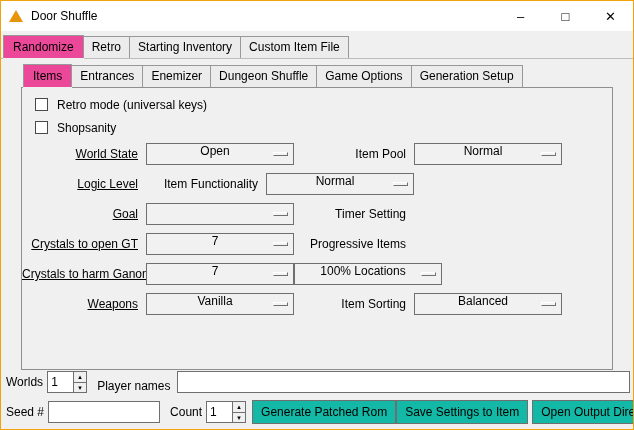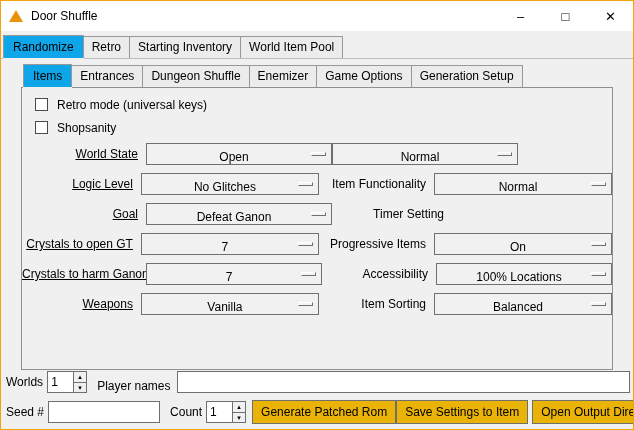--- a/index.html
+++ b/index.html
@@ -18,53 +18,53 @@
               border-bottom:12px solid #e8940a; margin-right:8px; }
   .title { font-size:12px; }
   .win-controls { margin-left:auto; display:flex; height:30px; }
   .win-btn { width:45px; height:30px; display:flex; align-items:center; justify-content:center;
              font-size:13px; color:#000; }
   
   .tabbar { display:flex; align-items:flex-end; }
   .tab { padding:3px 8px 4px; border:1px solid #989898; border-bottom:none; background:#ececec;
          margin-top:2px; position:relative; white-space:nowrap; }
   .tab + .tab { margin-left:-1px; }
-  .tab.active { background:#0ea5e9; margin-top:0; padding:4px 9px 4px; z-index:3;
+  .tab.active { background:#ec4899; margin-top:0; padding:4px 9px 4px; z-index:3;
                 box-shadow:0 1px 0 0 #f1f1f1; }
   .main-tabs { padding:3px 0 0 2px; border-bottom:1px solid #bdbdbd; }
   .sub-tabs { margin:0 20px; padding:4px 0 0 2px; border-bottom:1px solid #8f8f8f; }
   
   .pane { margin:0 20px; height:282px; border:1px solid #8f8f8f; border-top:none;
           background:#f0f0f0; padding:9px 0 0 0; }
   .cbrow { display:flex; align-items:center; height:15px; margin:0 0 8px 13px; }
   .checkbox { width:13px; height:13px; background:#fff; border:1px solid #494949; margin-right:9px; }
   .cb-label { }
   .frow { display:flex; align-items:center; height:22px; margin:8px 0; }
   .flbl { text-align:right; padding-right:8px; white-space:nowrap; }
   .flbl.l { width:124px;text-decoration:underline; }
   .flbl.r { width:120px; }
-  .dropdown { width:186px; height:22px; border:1px solid #6f6f6f; background:#f1f1f1;
-              display:flex; align-items:flex-end; justify-content:center; position:relative; }
+  .dropdown { width:148px; height:22px; border:1px solid #6f6f6f; background:#f1f1f1;
+              display:flex; align-items:flex-start; justify-content:center; position:relative; }
   .dd-text { padding-right:10px; }
   .dd-ind { position:absolute; right:5px; top:8px; width:15px; height:4px; background:#f4f4f4;
             border-top:1px solid #ffffff; border-left:1px solid #ffffff;
             border-bottom:1px solid #6f6f6f; border-right:1px solid #6f6f6f; }
   
   .footer { position:absolute; left:5px; right:3px; bottom:5px; }
   .footrow { display:flex; align-items:center; }
   .footrow.first { margin-bottom:7px; }
   .flabel { white-space:nowrap; }
   .tinput { height:22px; border:1px solid #6f6f6f; background:#fff; font:inherit; padding:0 3px; outline:none; }
   .spin { display:inline-flex; width:40px; height:22px; border:1px solid #6f6f6f; background:#fff; }
   .spin input { flex:1; min-width:0; border:none; font:inherit; padding:0 0 0 3px; outline:none; background:#fff; }
   .spin-btns { width:13px; display:flex; flex-direction:column; border-left:1px solid #6f6f6f; }
   .spin-btn { flex:1; display:flex; align-items:center; justify-content:center; font-size:7px;
               line-height:1; background:#f0f0f0; }
   .spin-btn + .spin-btn { border-top:1px solid #6f6f6f; }
-  .btn { height:24px; padding:0 8px; background:#eab308; border:1px solid #6f6f6f; font:inherit;
+  .btn { height:24px; padding:0 8px; background:#14b8a6; border:1px solid #6f6f6f; font:inherit;
          display:inline-flex; align-items:center; white-space:nowrap; }
   .spacer { flex:1; }
   .ml4 { margin-left:4px; } .ml6 { margin-left:6px; } .ml10 { margin-left:10px; }
   .mr4 { margin-right:4px; } .mr6 { margin-right:6px;margin-top:7px; }
   .w110 { width:112px; }
   .grow { flex:1; }
 </style>
 </head>
 <body>
 
@@ -77,28 +77,28 @@
       <div class="win-btn">–</div>
       <div class="win-btn">□</div>
       <div class="win-btn">✕</div>
     </div>
   </div>
 
   <div class="tabbar main-tabs">
     <div class="tab active">Randomize</div>
     <div class="tab">Retro</div>
     <div class="tab">Starting Inventory</div>
-    <div class="tab">World Item Pool</div>
+    <div class="tab">Custom Item File</div>
   </div>
 
   <div class="tabbar sub-tabs">
     <div class="tab active">Items</div>
     <div class="tab">Entrances</div>
+    <div class="tab">Enemizer</div>
     <div class="tab">Dungeon Shuffle</div>
-    <div class="tab">Enemizer</div>
     <div class="tab">Game Options</div>
     <div class="tab">Generation Setup</div>
   </div>
 
   <div class="pane">
 
     <div class="cbrow">
       <div class="checkbox"></div>
       <div class="cb-label">Retro mode (universal keys)</div>
     </div>
@@ -106,68 +106,59 @@
       <div class="checkbox"></div>
       <div class="cb-label">Shopsanity</div>
     </div>
 
     <div class="frow">
       <div class="flbl l">World State</div>
       <div class="dropdown">
         <span class="dd-text">Open</span>
         <span class="dd-ind"></span>
       </div>
+      <div class="flbl r">Item Pool</div>
       <div class="dropdown">
         <span class="dd-text">Normal</span>
         <span class="dd-ind"></span>
       </div>
     </div>
 
     <div class="frow">
       <div class="flbl l">Logic Level</div>
-      <div class="dropdown">
-        <span class="dd-text">No Glitches</span>
-        <span class="dd-ind"></span>
-      </div>
       <div class="flbl r">Item Functionality</div>
       <div class="dropdown">
         <span class="dd-text">Normal</span>
         <span class="dd-ind"></span>
       </div>
     </div>
 
     <div class="frow">
       <div class="flbl l">Goal</div>
       <div class="dropdown">
-        <span class="dd-text">Defeat Ganon</span>
         <span class="dd-ind"></span>
       </div>
       <div class="flbl r">Timer Setting</div>
     </div>
 
     <div class="frow">
       <div class="flbl l">Crystals to open GT</div>
       <div class="dropdown">
         <span class="dd-text">7</span>
         <span class="dd-ind"></span>
       </div>
       <div class="flbl r">Progressive Items</div>
-      <div class="dropdown">
-        <span class="dd-text">On</span>
-        <span class="dd-ind"></span>
-      </div>
     </div>
 
     <div class="frow">
       <div class="flbl l">Crystals to harm Ganon</div>
       <div class="dropdown">
         <span class="dd-text">7</span>
         <span class="dd-ind"></span>
       </div>
-      <div class="flbl r">Accessibility</div>
       <div class="dropdown">
         <span class="dd-text">100% Locations</span>
         <span class="dd-ind"></span>
       </div>
     </div>
 
     <div class="frow">
       <div class="flbl l">Weapons</div>
       <div class="dropdown">
         <span class="dd-text">Vanilla</span>

